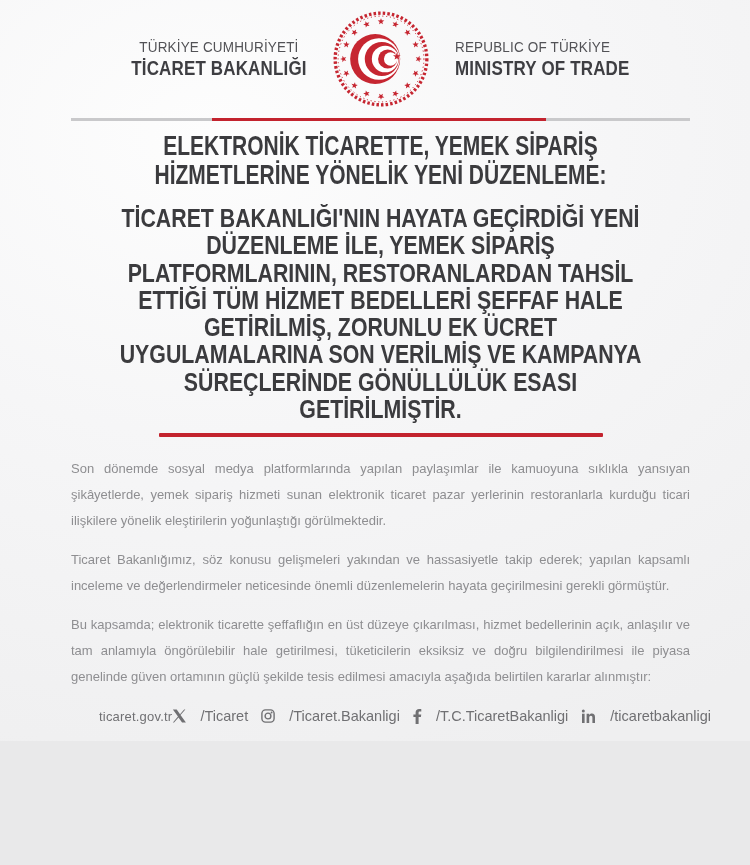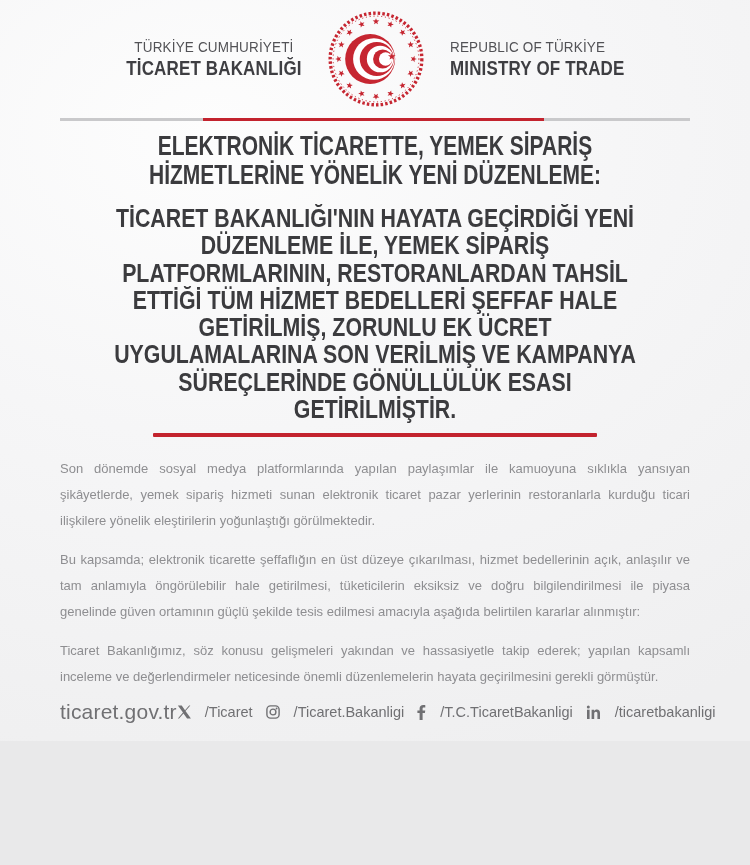--- a/index.html
+++ b/index.html
@@ -8,20 +8,21 @@
     font-family: "Liberation Sans", sans-serif;
     background: #e9e9ea;
     overflow: hidden;
   }
   .page {
     position: relative;
     width: 750px;
     height: 741px;
     background: radial-gradient(ellipse 120% 90% at 28% 18%, #fdfdfd 0%, #f6f6f7 45%, #efeff0 100%);
     overflow: hidden;
+    padding-left: 11px;
   }
 
   
   .header {
     display: flex;
     align-items: center;
     justify-content: center;
     gap: 24px;
     padding-top: 10px;
     height: 108px;
@@ -112,23 +113,24 @@
   .footer {
     position: absolute;
     left: 60px;
     right: 58px;
     bottom: 17px;
     display: flex;
     align-items: center;
     justify-content: space-between;
   }
   .website {
-    font-size: 21px;
+    font-size: 13px;
     color: #707073;
     letter-spacing: .2px;
+    margin-left: 39px;
   }
   .socials {
     display: flex;
     align-items: center;
     gap: 13px;
   }
   .social-item {
     display: flex;
     align-items: center;
     gap: 14px;
@@ -208,22 +210,22 @@
     <div>GETİRİLMİŞ, ZORUNLU EK ÜCRET</div>
     <div>UYGULAMALARINA SON VERİLMİŞ VE KAMPANYA</div>
     <div>SÜREÇLERİNDE GÖNÜLLÜLÜK ESASI</div>
     <div>GETİRİLMİŞTİR.</div>
   </div>
 
   <div class="red-rule"></div>
 
   <div class="body-text">
     <p>Son dönemde sosyal medya platformlarında yapılan paylaşımlar ile kamuoyuna sıklıkla yansıyan şikâyetlerde, yemek sipariş hizmeti sunan elektronik ticaret pazar yerlerinin restoranlarla kurduğu ticari ilişkilere yönelik eleştirilerin yoğunlaştığı görülmektedir.</p>
+    <p>Ticaret Bakanlığımız, söz konusu gelişmeleri yakından ve hassasiyetle takip ederek; yapılan kapsamlı inceleme ve değerlendirmeler neticesinde önemli düzenlemelerin hayata geçirilmesini gerekli görmüştür.</p>
     <p>Bu kapsamda; elektronik ticarette şeffaflığın en üst düzeye çıkarılması, hizmet bedellerinin açık, anlaşılır ve tam anlamıyla öngörülebilir hale getirilmesi, tüketicilerin eksiksiz ve doğru bilgilendirilmesi ile piyasa genelinde güven ortamının güçlü şekilde tesis edilmesi amacıyla aşağıda belirtilen kararlar alınmıştır:</p>
-    <p>Ticaret Bakanlığımız, söz konusu gelişmeleri yakından ve hassasiyetle takip ederek; yapılan kapsamlı inceleme ve değerlendirmeler neticesinde önemli düzenlemelerin hayata geçirilmesini gerekli görmüştür.</p>
   </div>
 
   <div class="footer">
     <div class="website">ticaret.gov.tr</div>
 
     <div class="socials">
 
       <div class="social-item">
         <span>
           <svg width="14" height="14" viewBox="0 0 14.3 14">

